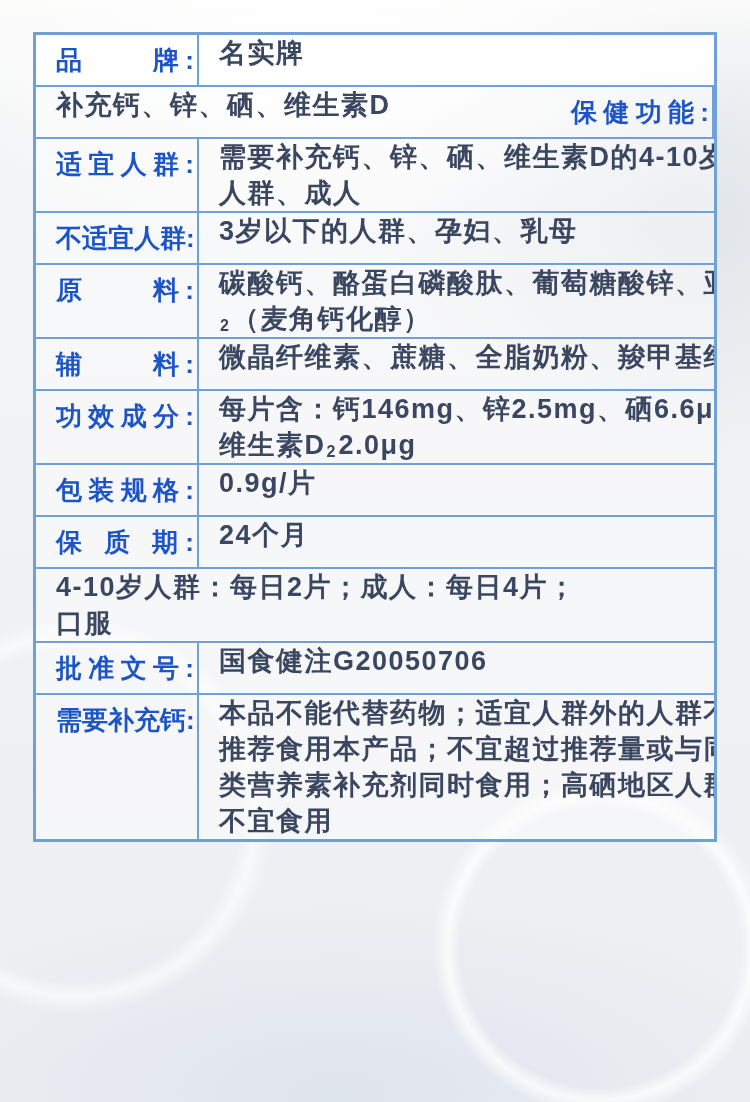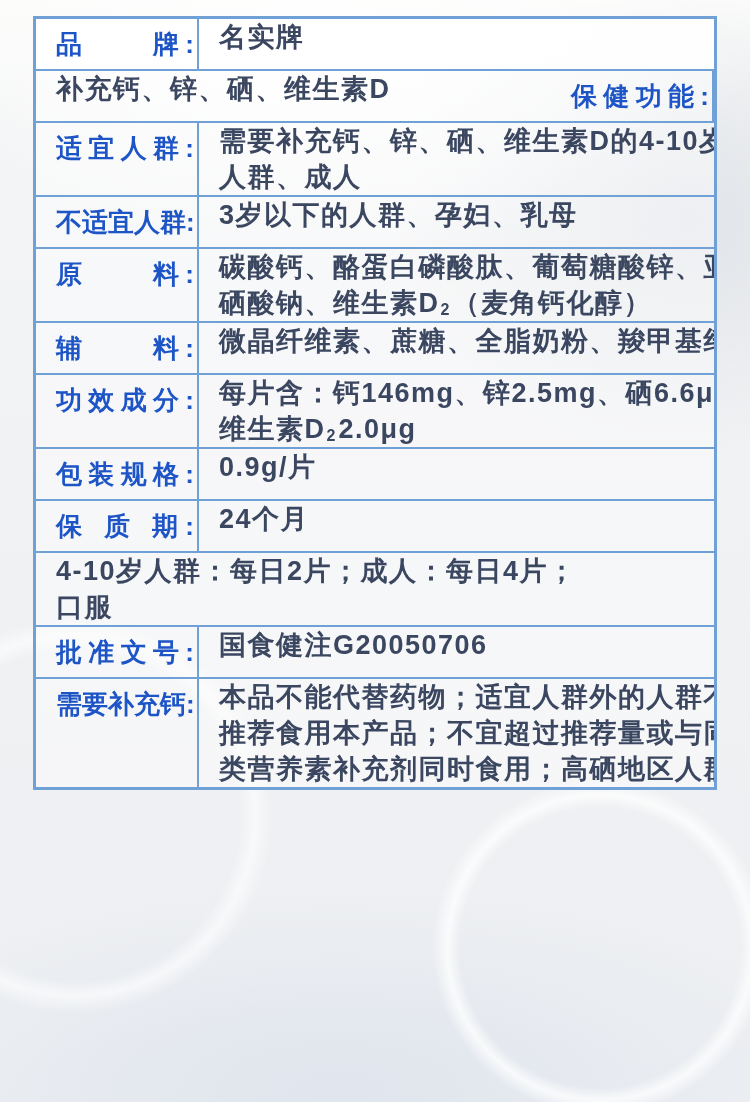--- a/index.html
+++ b/index.html
@@ -13,21 +13,21 @@
     font-family:"Liberation Sans","DejaVu Sans",sans-serif;
     background:
       radial-gradient(ellipse 620px 260px at 42% 6%, rgba(255,255,255,0.95), rgba(255,255,255,0) 70%),
       radial-gradient(ellipse 420px 340px at 92% 20%, rgba(219,223,229,0.75), rgba(219,223,229,0) 70%),
       radial-gradient(circle 250px at 80% 86%, rgba(255,255,255,0) 56%, rgba(255,255,255,0.75) 61%, rgba(255,255,255,0) 67%),
       radial-gradient(circle 300px at 10% 74%, rgba(255,255,255,0) 55%, rgba(255,255,255,0.6) 60%, rgba(255,255,255,0) 66%),
       radial-gradient(ellipse 700px 280px at 45% 99%, rgba(222,228,237,0.9), rgba(222,228,237,0) 72%),
       linear-gradient(180deg,#fcfcfb 0%,#f3f4f5 12%,#f0f1f3 55%,#edeff2 100%);
   }
   .spec-table{
-    position:absolute;left:33px;top:16px;width:684px;
+    position:absolute;left:33px;top:32px;width:684px;
     box-sizing:border-box;border:3px solid var(--border);
   }
   .row{display:flex;border-bottom:2px solid var(--border);}
   .row:last-child{border-bottom:none;}
   .cell{box-sizing:border-box;}
   .label-cell{
     flex:0 0 163px;width:163px;border-right:2px solid var(--border);
     background:rgba(255,255,255,0.42);
   }
   .value-cell{
@@ -99,21 +99,20 @@
     </div>
     <div class="row">
       <div class="cell label-cell">
         <div class="label-text">原　　料:</div>
       </div>
       <div class="cell value-cell">
         <div class="line">
           <span>碳酸钙、酪蛋白磷酸肽、葡萄糖酸锌、亚</span>
         </div>
         <div class="line">
-          <span>硒酸钠、维生素D</span>
           <sub>2</sub>
           <span>（麦角钙化醇）</span>
         </div>
       </div>
     </div>
     <div class="row">
       <div class="cell label-cell">
         <div class="label-text">辅　　料:</div>
       </div>
       <div class="cell value-cell">
@@ -184,15 +183,18 @@
       <div class="cell value-cell">
         <div class="line">
           <span>本品不能代替药物；适宜人群外的人群不</span>
         </div>
         <div class="line">
           <span>推荐食用本产品；不宜超过推荐量或与同</span>
         </div>
         <div class="line">
           <span>类营养素补充剂同时食用；高硒地区人群</span>
         </div>
+        <div class="line">
+          <span>不宜食用</span>
+        </div>
       </div>
     </div>
   </div>
 
 </body></html>

